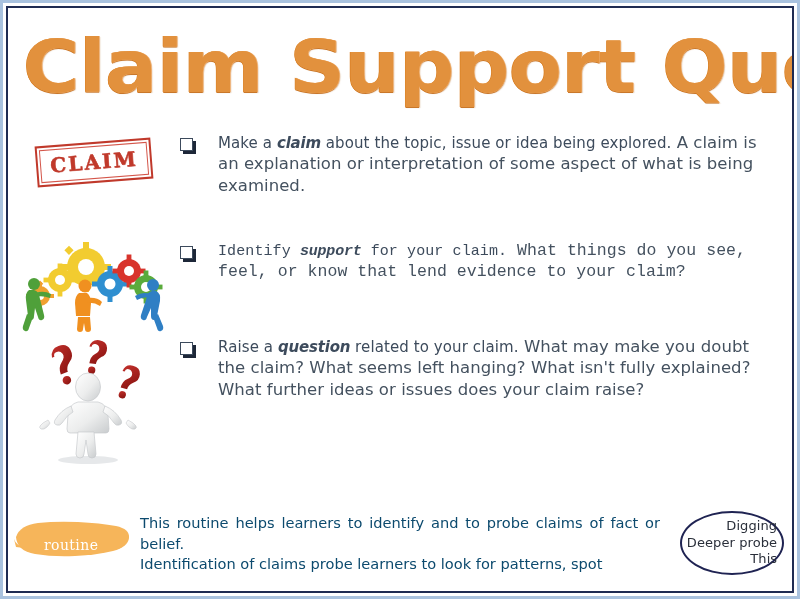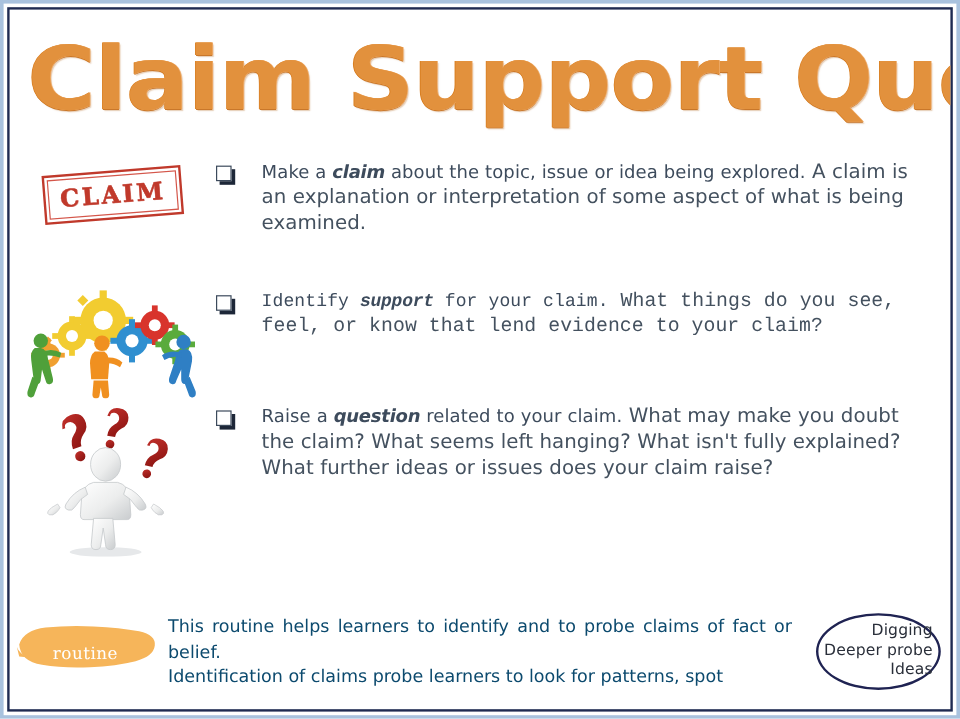--- a/index.html
+++ b/index.html
@@ -381,21 +381,21 @@
     <div id="footer-text">
       <span>This routine helps learners to identify and to probe claims of fact or belief.</span>
       <span>Identification of claims probe learners to look for patterns, spot</span>
     </div>
 
     <div id="oval-badge">
       <div id="oval-shape">
         <div id="oval-text">
           <span>Digging</span>
           <span>Deeper probe</span>
-          <span>Ideas</span>
+          <span>This</span>
         </div>
       </div>
     </div>
 
   </div>
 
  </div>
 </div>
 
 </body></html>

